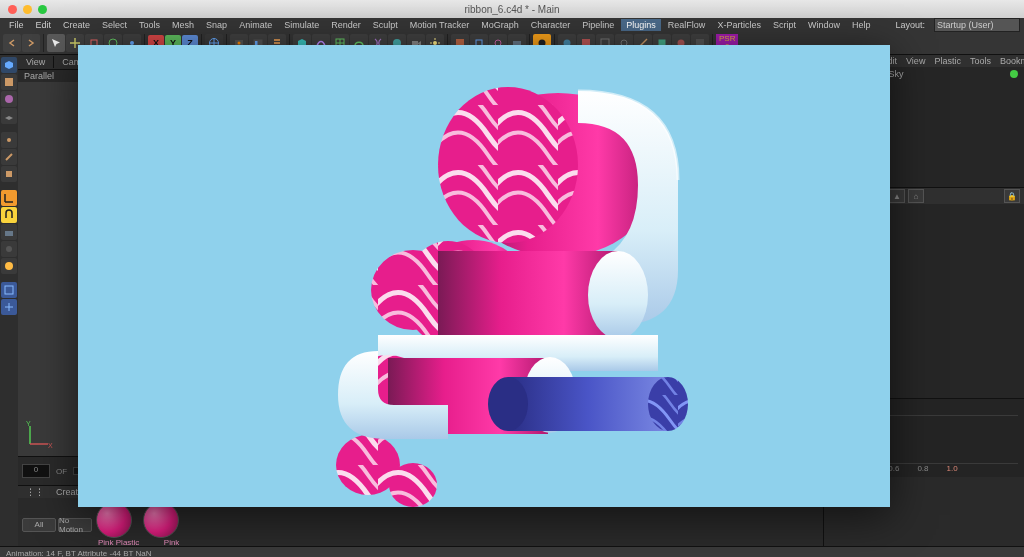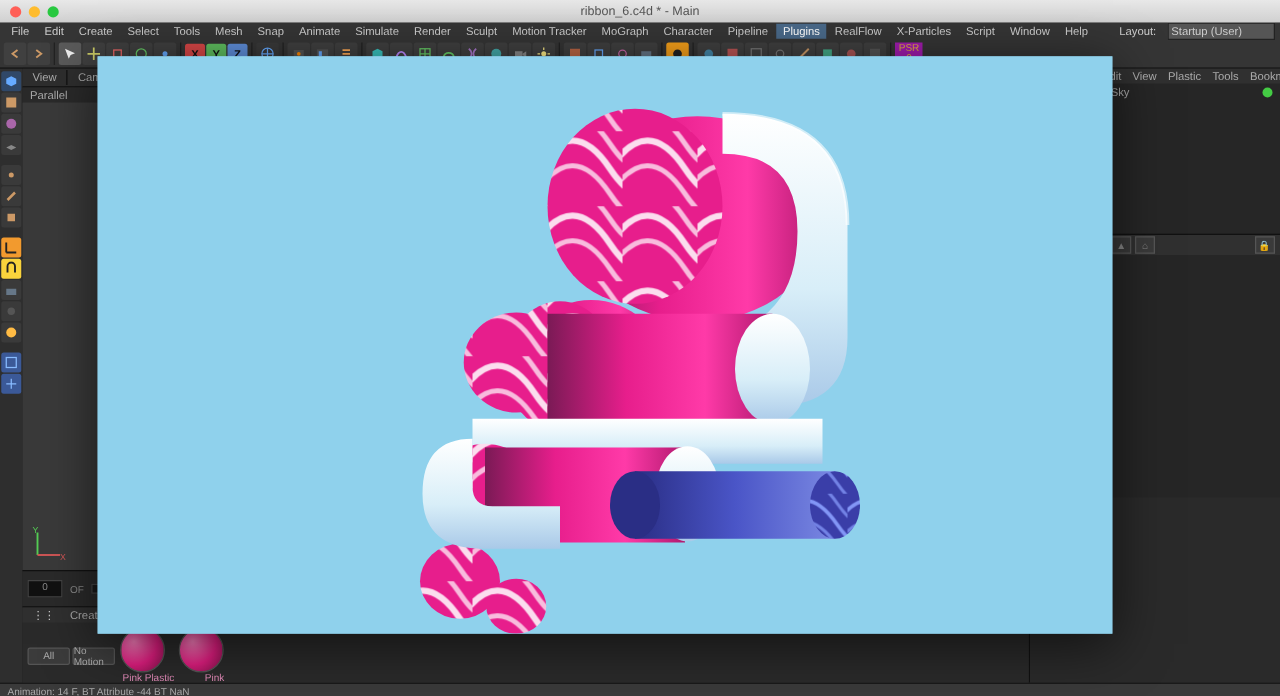--- a/index.html
+++ b/index.html
@@ -454,20 +454,31 @@
         <div class="navbtn">◀</div>
         <div class="navbtn">▶</div>
         <div class="navbtn">▲</div>
         <div class="navbtn">⌂</div>
         <div style="flex:1"></div>
         <div class="navbtn">🔒</div>
       </div>
       <div class="panelbody"></div>
     </div>
 
+    <div class="keyframes">
+      <div class="kflabel">&nbsp;</div>
+      <div style="flex:1;border-top:1px solid #3a3a3a;border-bottom:1px solid #3a3a3a;"></div>
+      <div class="kfaxis">
+        <span>0.2</span>
+        <span>0.4</span>
+        <span>0.6</span>
+        <span>0.8</span>
+        <span style="color:#d87;">1.0</span>
+      </div>
+    </div>
   </div>
 </div>
 
 <div class="statusbar">
   <span>Animation: 14 F, BT  Attribute -44 BT  NaN</span>
 </div>
 
 <div class="render-overlay">
   <svg viewBox="0 0 812 462">
     <defs>

